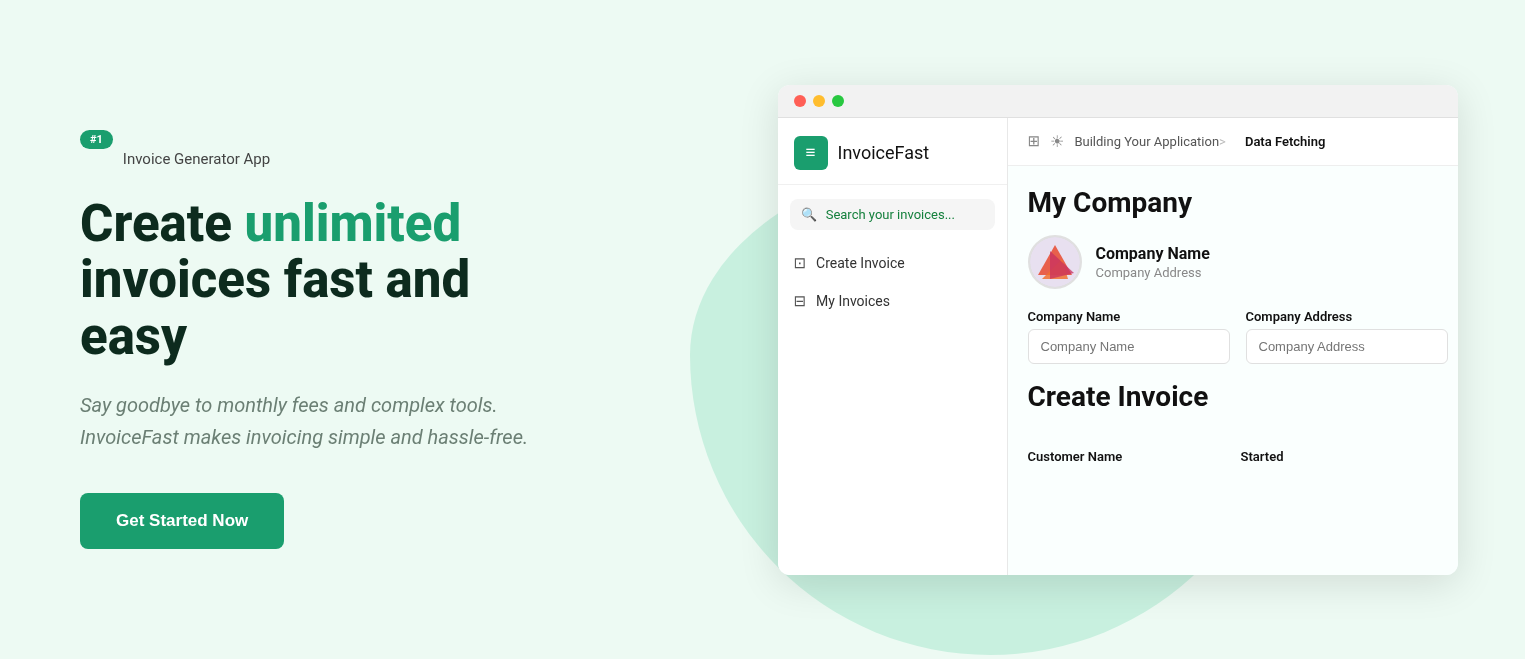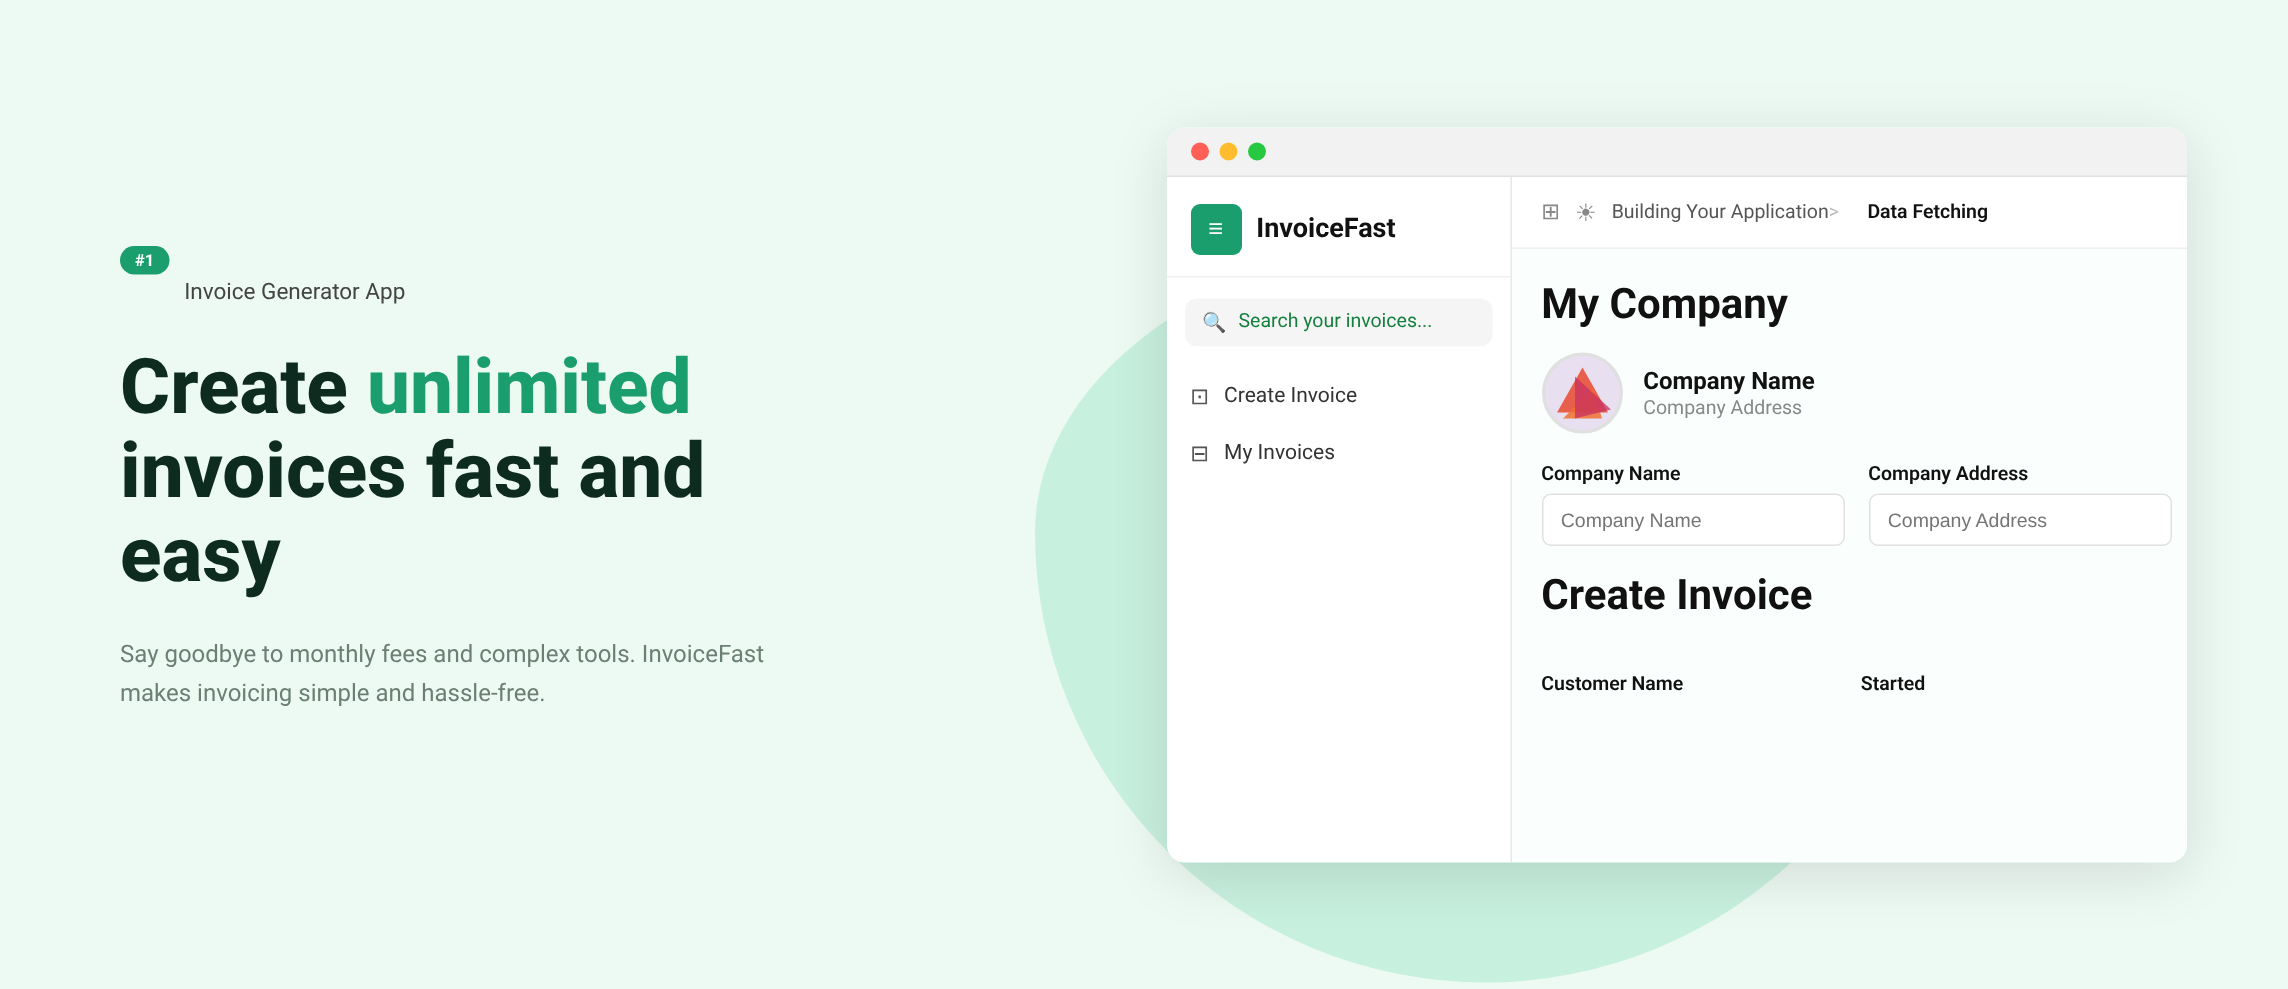--- a/index.html
+++ b/index.html
@@ -51,25 +51,26 @@
       font-size: 51px;
       font-weight: 800;
       line-height: 1.1;
       color: #0d2b1e;
       margin-bottom: 24px;
     }
     .headline .highlight {
       color: #1a9e6e;
     }
     .subtext {
-      font-size: 16px;
+      font-size: 20px;
       color: #6b7f74;
       line-height: 1.6;
       margin-bottom: 40px;
       max-width: 480px;
+      font-style: italic;
     }
     .cta-button {
       background: #1a9e6e;
       color: white;
       border: none;
       padding: 18px 36px;
       font-size: 17px;
       font-weight: 600;
       border-radius: 8px;
       cursor: pointer;
@@ -151,21 +152,21 @@
       background: #1a9e6e;
       border-radius: 6px;
       display: flex;
       align-items: center;
       justify-content: center;
       color: white;
       font-size: 17px;
     }
     .app-title {
       font-size: 18px;
-      font-weight: 700;
+      font-weight: 400;
       color: #111;
     }
     .sidebar-search {
       margin: 14px 12px;
       display: flex;
       align-items: center;
       background: #f5f5f5;
       border-radius: 8px;
       padding: 8px 12px;
       gap: 8px;
@@ -322,20 +323,21 @@
   <div class="left-section">
     <div class="badge-row">
       <span class="badge">#1</span>
       <span class="badge-text">Invoice Generator App</span>
     </div>
     <div class="headline">
       <span>Create </span><span class="highlight">unlimited</span><br>
       invoices fast and<br>easy
     </div>
     <p class="subtext">Say goodbye to monthly fees and complex tools. InvoiceFast makes invoicing simple and hassle-free.</p>
+    <button class="cta-button">Get Started Now</button>
   </div>
 
   <div class="right-section">
     <div class="blob"></div>
     <div class="app-window">
 
       <div class="window-titlebar">
         <div class="traffic-light tl-red"></div>
         <div class="traffic-light tl-yellow"></div>
         <div class="traffic-light tl-green"></div>

